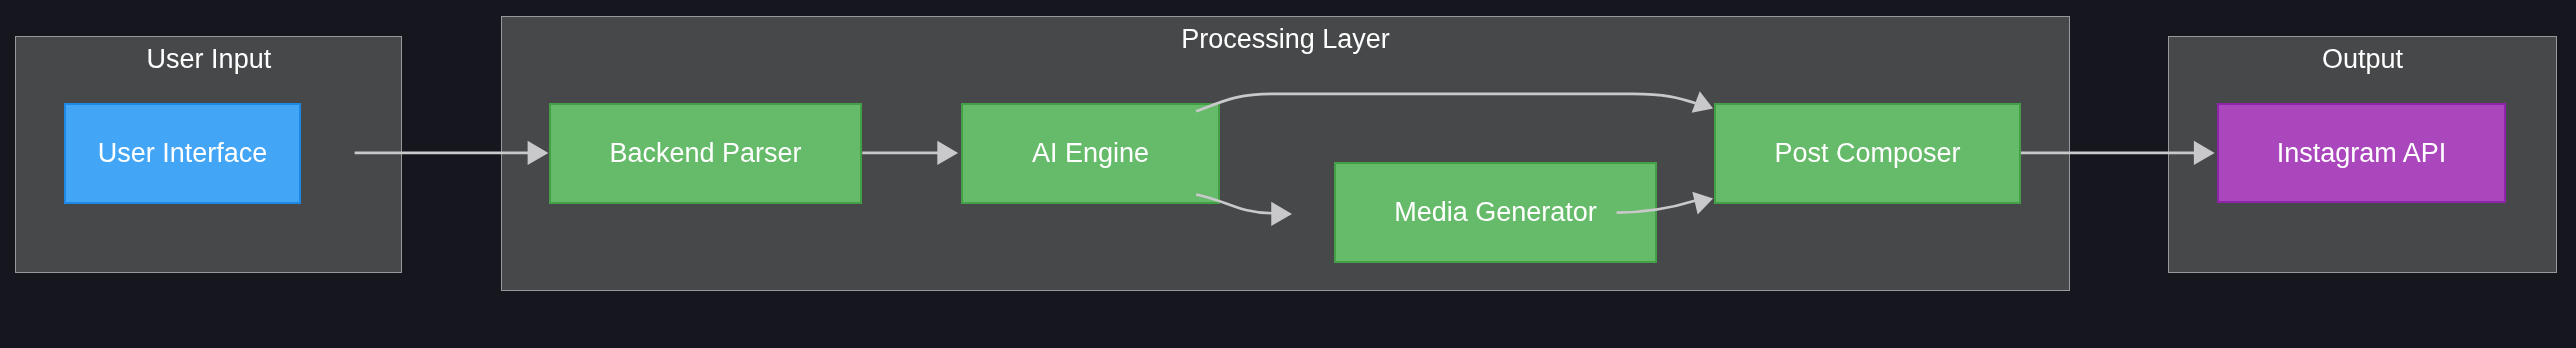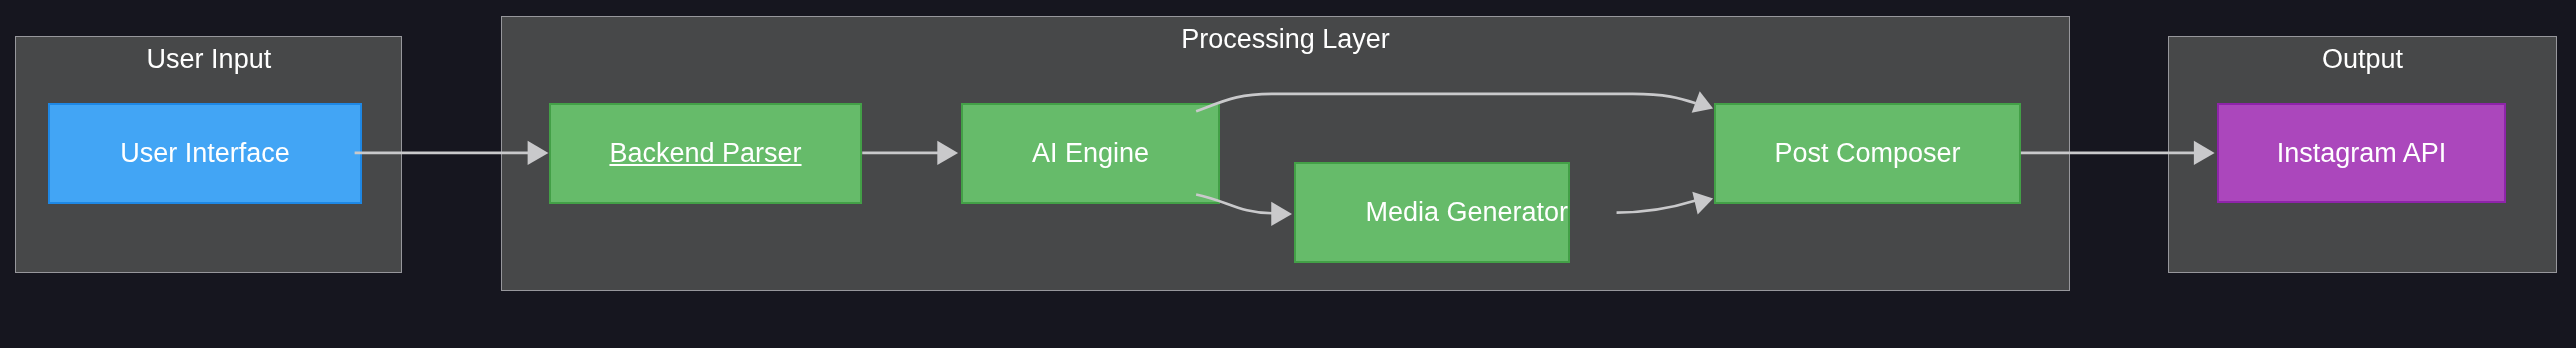--- a/index.html
+++ b/index.html
@@ -68,33 +68,33 @@
   </div>
 
   <div class="subgraph" style="left:501px;top:16px;width:1569px;height:275px;">
     <div class="subgraph-label">Processing Layer</div>
   </div>
 
   <div class="subgraph" style="left:2168px;top:36px;width:389px;height:237px;">
     <div class="subgraph-label">Output</div>
   </div>
 
-  <div class="node blue" style="left:48px;top:103px;width:314px;height:101px;">
+  <div class="node blue" style="left:64px;top:103px;width:237px;height:101px;">
     <span>User Interface</span>
   </div>
 
-  <div class="node green" style="left:549px;top:103px;width:313px;height:101px;text-decoration:underline;">
+  <div class="node green" style="left:549px;top:103px;width:313px;height:101px;">
     <span>Backend Parser</span>
   </div>
 
   <div class="node green" style="left:961px;top:103px;width:259px;height:101px;">
     <span>AI Engine</span>
   </div>
 
-  <div class="node green" style="left:1294px;top:162px;width:276px;height:101px;justify-content:flex-end;">
+  <div class="node green" style="left:1334px;top:162px;width:323px;height:101px;">
     <span>Media Generator</span>
   </div>
 
   <div class="node purple" style="left:2217px;top:103px;width:289px;height:100px;">
     <span>Instagram API</span>
   </div>
 
   <div class="node green" style="left:1714px;top:103px;width:307px;height:101px;">
     <span>Post Composer</span>
   </div>

